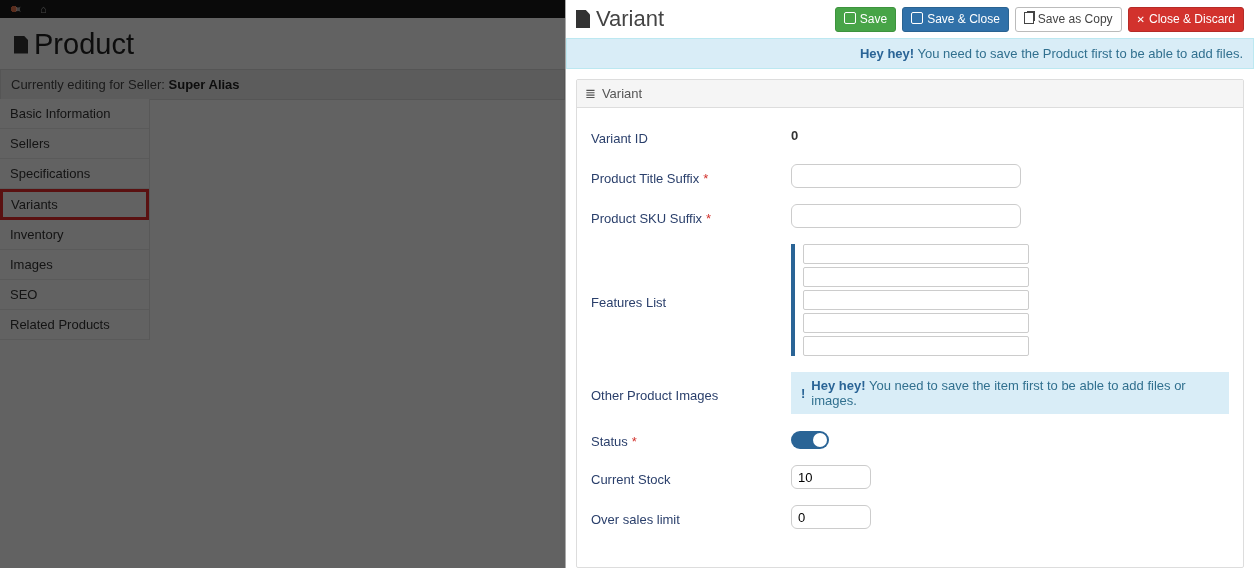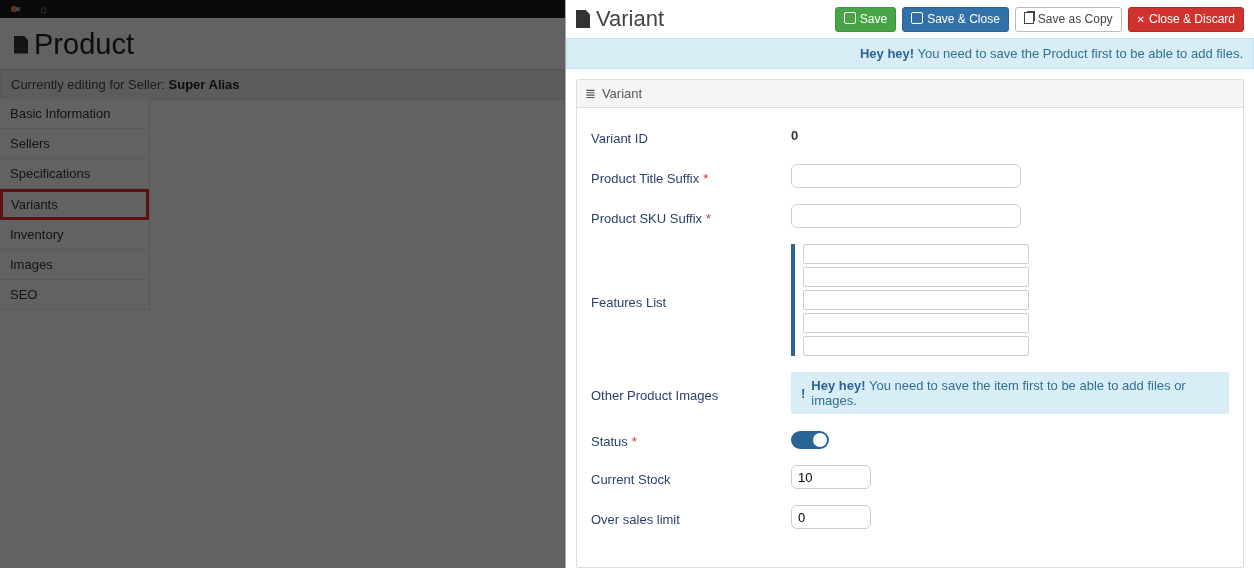--- a/index.html
+++ b/index.html
@@ -93,20 +93,21 @@
 
   <div class="layout-row">
     <div class="tabs-col">
       <div class="tab-item">Basic Information</div>
       <div class="tab-item">Sellers</div>
       <div class="tab-item">Specifications</div>
       <div class="tab-item highlighted">Variants</div>
       <div class="tab-item">Inventory</div>
       <div class="tab-item">Images</div>
       <div class="tab-item">SEO</div>
+      <div class="tab-item">Related Products</div>
     </div>
     <div class="main-col"></div>
   </div>
 </div>
 <div class="dim"></div>
 
 <div class="panel">
   <div class="panel-head">
     <div class="panel-title">
       <span class="ic-file"></span>

